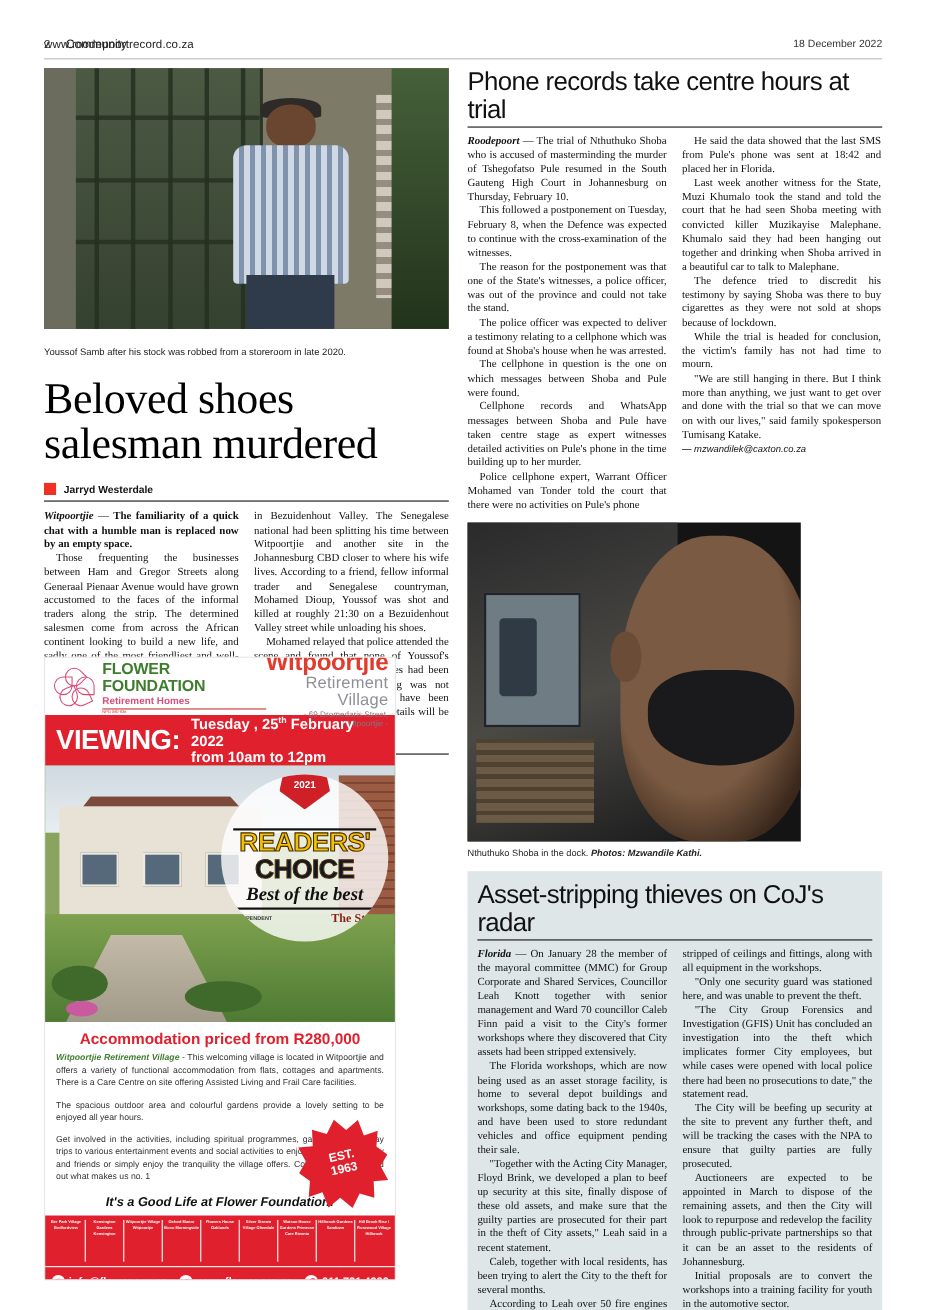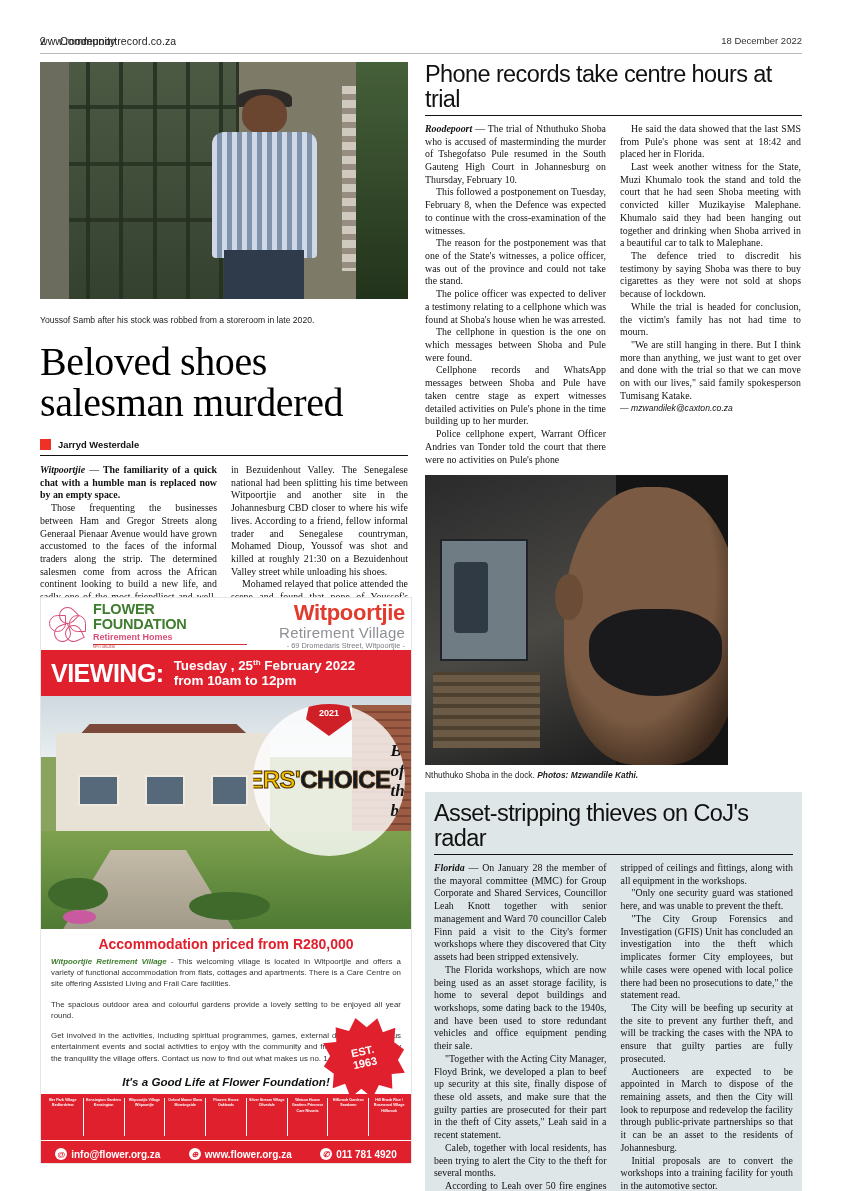--- a/index.html
+++ b/index.html
@@ -109,21 +109,21 @@
   .body-txt p { margin: 0; text-indent: 11px; }
   .body-txt p.lead { text-indent: 0; }
   .body-txt .place { font-style: italic; font-weight: bold; }
   .body-txt .lead-bold { font-weight: bold; }
   .email-sig { font-style: italic; font-size: 8.6px; font-family:"Liberation Sans",sans-serif; }
 
   .rule-thin { border-top: 1.4px solid #111; margin-top: 6px; }
 
   
   .advert {
-    position: absolute; left: 40px; top: 597px; width: 372px; height: 567px;
+    position: absolute; left: 40px; top: 597px; width: 320px; height: 567px;
     background: #fff; border: 1px solid #e6e6e6; overflow: hidden;
     font-family: "Liberation Sans", sans-serif;
   }
   .ad-top { display: flex; align-items: center; height: 52px; padding: 4px 6px 0 6px; }
   .ad-logo { display: flex; align-items: center; gap: 4px; width: 200px; }
   .lotus { width: 42px; height: 38px; position: relative; flex: none; }
   .lotus span {
     position: absolute; border: 1.6px solid #d8507a; border-radius: 50% 0 50% 50%;
     width: 17px; height: 17px;
   }
@@ -167,21 +167,21 @@
   .ap-bush { position: absolute; border-radius: 50%; background: #3f6a2c; }
   .ap-flowers { position: absolute; border-radius: 50%; background: #c95aa0; }
   .ap-brick {
     position: absolute; right: 0; top: 4%; width: 16%; height: 66%;
     background: repeating-linear-gradient(180deg,#9c5b43 0 6px,#7e4533 6px 8px);
   }
 
   .rc-badge {
     position: absolute; right: 6px; top: 8px; width: 152px; height: 152px;
     border-radius: 50%; background: rgba(255,255,255,.80);
-    display: flex; flex-direction: row; align-items: center; justify-content: center;
+    display: flex; flex-direction: column; align-items: center; justify-content: center;
     overflow: hidden;
   }
   .rc-rosette {
     position: absolute; top: -8px; left: 50%; transform: translateX(-50%);
     width: 46px; height: 40px; background: #cf2027;
     clip-path: polygon(50% 100%, 0 58%, 8% 16%, 50% 0, 92% 16%, 100% 58%);
   }
   .rc-year { position: absolute; top: 4px; left: 50%; transform: translateX(-50%); font-size: 9px; color:#fff; font-weight:bold; }
   .rc-rule { width: 86%; border-top: 2px solid #111; margin-top: 34px; }
   .rc-readers {
@@ -420,21 +420,21 @@
         <span class="rc-indep">INDEPENDENT</span>
         <span class="rc-star">The Star</span>
       </div>
     </div>
   </div>
 
   <div class="ad-price">Accommodation priced from R280,000</div>
 
   <div class="ad-body">
     <p><span class="ital">Witpoortjie Retirement Village</span><span> - This welcoming village is located in Witpoortjie and offers a variety of functional accommodation from flats, cottages and apartments.  There is a Care Centre on site offering Assisted Living and Frail Care facilities.</span></p>
-    <p>The spacious outdoor area and colourful gardens provide a lovely setting to be enjoyed all year round.</p>
+    <p>The spacious outdoor area and colourful gardens provide a lovely setting to be enjoyed all year hours.</p>
     <p>Get involved in the activities, including spiritual programmes, games, external day trips to various entertainment events and social activities to enjoy with the community and friends or simply enjoy the tranquility the village offers.  Contact us now to find out what makes us no. 1</p>
   </div>
 
   <div class="ad-tag">It's a Good Life at Flower Foundation!</div>
 
   <div class="est-badge">
     <div class="est-t">EST.</div>
     <div class="est-t">1963</div>
   </div>
 
@@ -473,21 +473,21 @@
 
   <div class="r-cols">
     <div class="r-col">
       <div class="body-txt">
         <p class="lead"><span class="place">Roodepoort</span><span> — </span><span>The trial of Nthuthuko Shoba who is accused of masterminding the murder of Tshegofatso Pule resumed in the South Gauteng High Court in Johannesburg on Thursday, February 10.</span></p>
         <p>This followed a postponement on Tuesday, February 8, when the Defence was expected to continue with the cross-examination of the witnesses.</p>
         <p>The reason for the postponement was that one of the State's witnesses, a police officer, was out of the province and could not take the stand.</p>
         <p>The police officer was expected to deliver a testimony relating to a cellphone which was found at Shoba's house when he was arrested.</p>
         <p>The cellphone in question is the one on which messages between Shoba and Pule were found.</p>
         <p>Cellphone records and WhatsApp messages between Shoba and Pule have taken centre stage as expert witnesses detailed activities on Pule's phone in the time building up to her murder.</p>
-        <p>Police cellphone expert, Warrant Officer Andries van Tonder told the court that there were no activities on Pule's phone</p>
+        <p>Police cellphone expert, Warrant Officer Mohamed van Tonder told the court that there were no activities on Pule's phone</p>
       </div>
     </div>
     <div class="r-col">
       <div class="body-txt">
         <p>He said the data showed that the last SMS from Pule's phone was sent at 18:42 and placed her in Florida.</p>
         <p>Last week another witness for the State, Muzi Khumalo took the stand and told the court that he had seen Shoba meeting with convicted killer Muzikayise Malephane. Khumalo said they had been hanging out together and drinking when Shoba arrived in a beautiful car to talk to Malephane.</p>
         <p>The defence tried to discredit his testimony by saying Shoba was there to buy cigarettes as they were not sold at shops because of lockdown.</p>
         <p>While the trial is headed for conclusion, the victim's family has not had time to mourn.</p>
         <p>"We are still hanging in there. But I think more than anything, we just want to get over and done with the trial so that we can move on with our lives," said family spokesperson Tumisang Katake.</p>
         <p class="lead email-sig">— mzwandilek@caxton.co.za</p>

